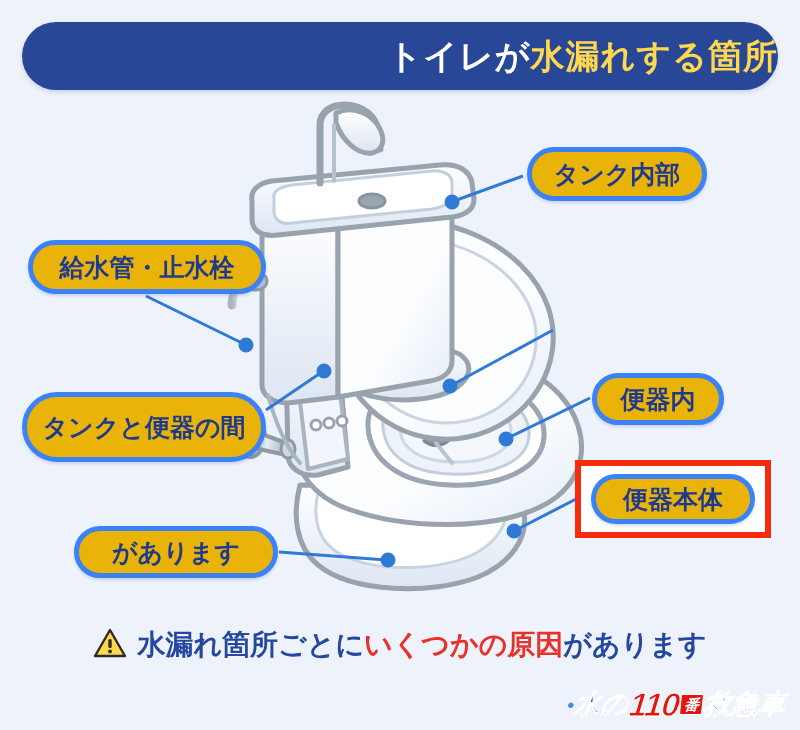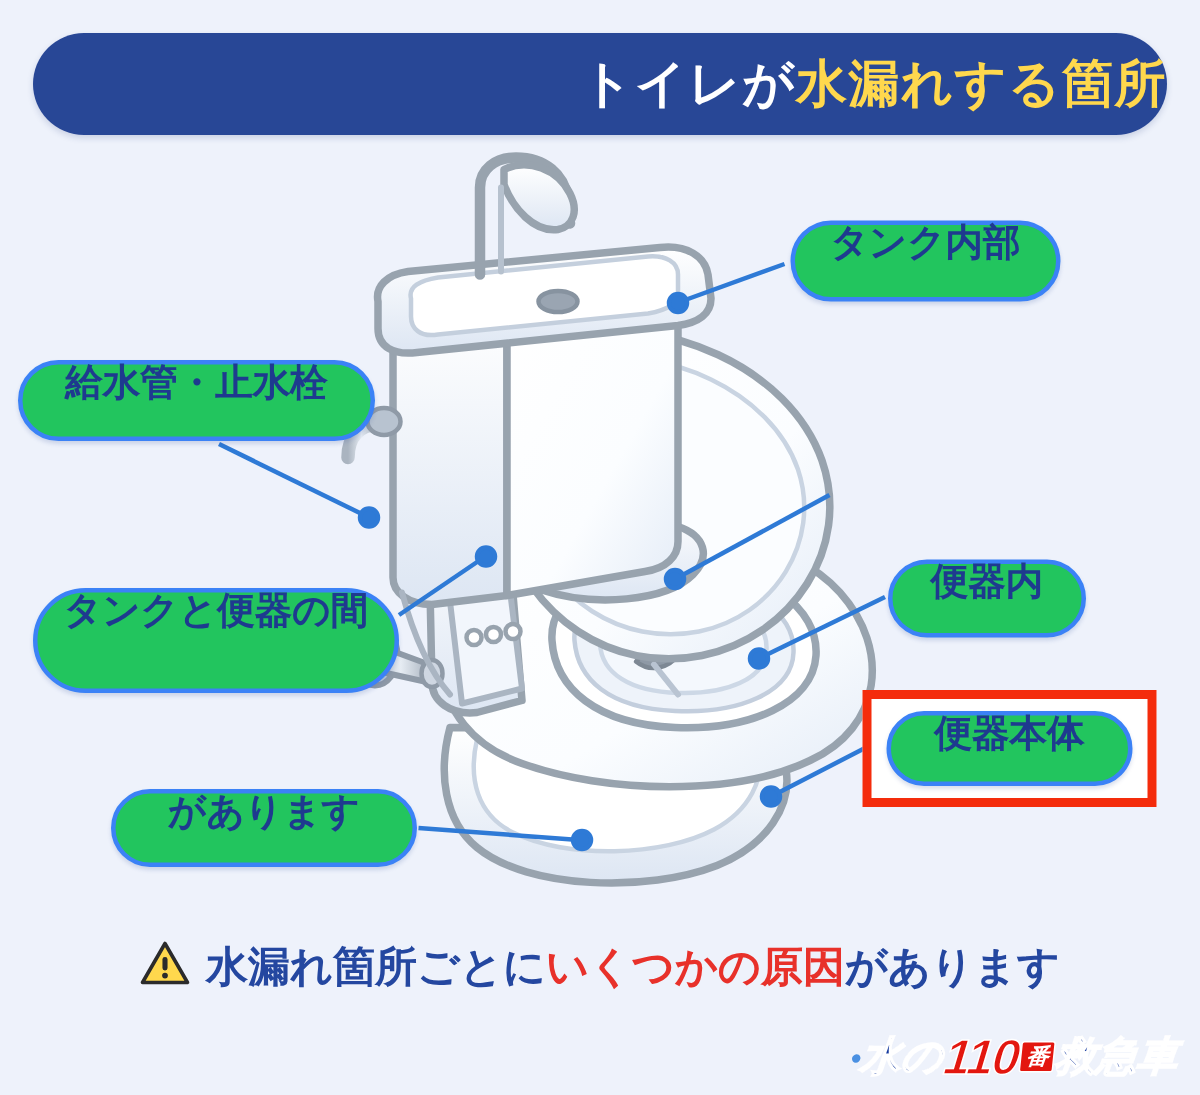--- a/index.html
+++ b/index.html
@@ -28,35 +28,35 @@
 
   
   #illus{position:absolute;left:0;top:95px;width:800px;height:500px;}
 
   
   #leaders{position:absolute;left:0;top:0;width:800px;height:730px;pointer-events:none;}
 
   
   .pill{
     position:absolute;
-    background:#22c55e;
-    border:3px solid #3b82f6;
+    background:#eab308;
+    border:5px solid #3b82f6;
     border-radius:40px;
     color:#1e3a8f;
     font-weight:bold;
     font-size:25px;
     line-height:1;
-    display:flex;justify-content:center;
+    display:flex;align-items:center;justify-content:center;
     white-space:nowrap;
     box-shadow:0 2px 3px rgba(60,90,160,.20);
     padding:0 16px;
     box-sizing:border-box;
   }
   .pill-tank-inside{left:527px;top:147px;width:180px;height:54px;}
-  .pill-supply{left:12px;top:240px;width:238px;height:54px;}
+  .pill-supply{left:28px;top:240px;width:238px;height:54px;}
   .pill-washlet{left:555px;top:300px;width:222px;height:54px;}
   .pill-bowl-inside{left:592px;top:373px;width:132px;height:52px;}
   .pill-tank-bowl{left:22px;top:392px;width:244px;height:70px;}
   .pill-bowl-body{left:591px;top:474px;width:164px;height:50px;}
   .pill-bowl-floor{left:74px;top:526px;width:204px;height:52px;}
 
   
   .highlight-box{
     position:absolute;left:575px;top:460px;width:196px;height:78px;
     border:6px solid #f42c0c;background:#ffffff;

